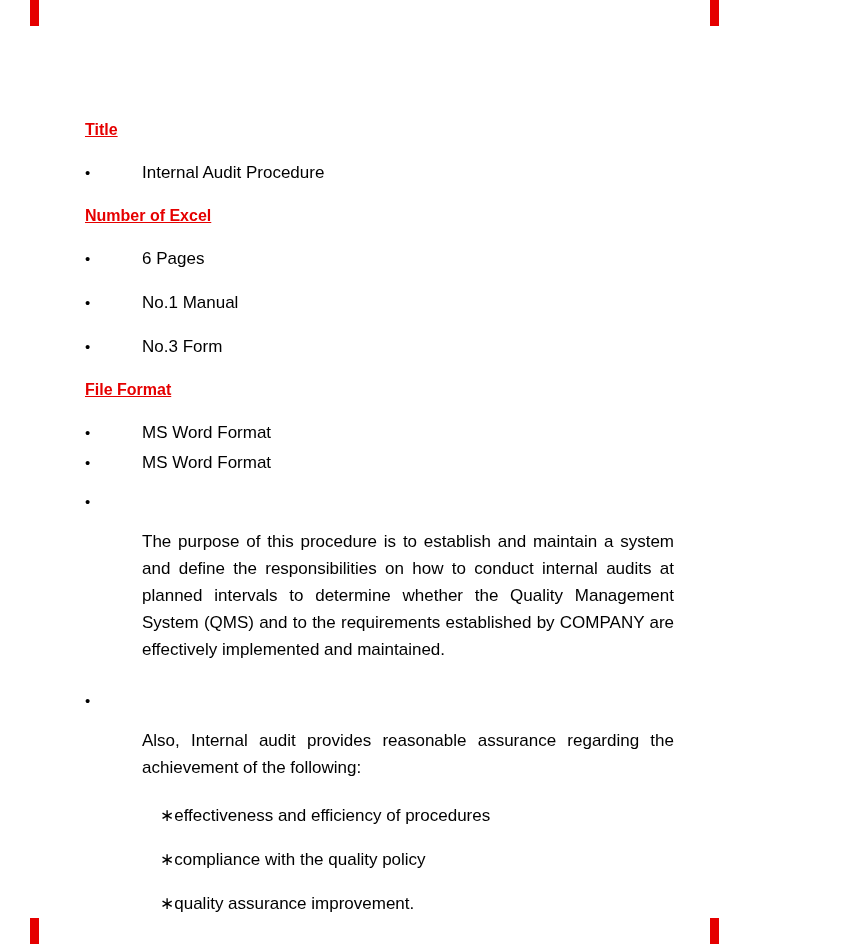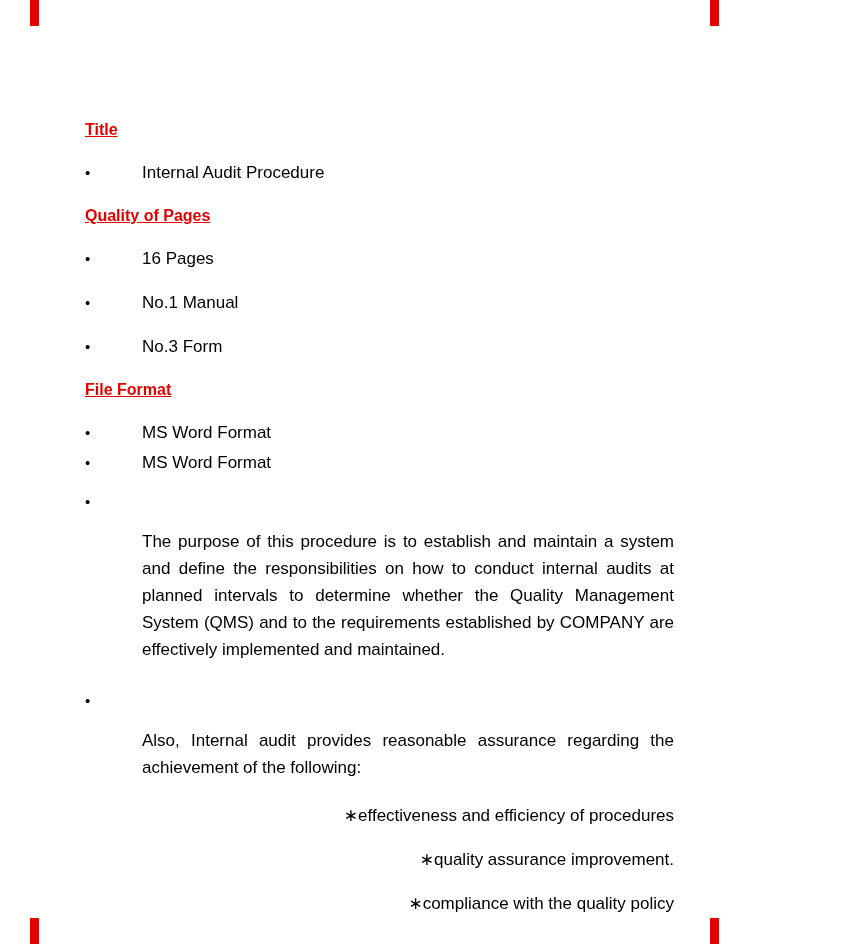--- a/index.html
+++ b/index.html
@@ -67,21 +67,20 @@
   .para-row .bullet-marker { line-height: 27px; }
   .para-text {
     flex: 1;
     text-align: justify;
     margin-top: 40px;
   }
   .sub-row {
     margin: 0 0 22px 75px;
     font-size: 17px;
     line-height: 22px;
-    text-align: right;
   }
   .spacer-sm { height: 6px; }
 </style>
 </head>
 <body>
 
 <div class="page">
 
   <div class="corner-mark tl"></div>
   <div class="corner-mark tr"></div>
@@ -89,24 +88,24 @@
   <div class="corner-mark br"></div>
 
   <div class="content">
 
     <h2 class="heading">Title</h2>
     <div class="bullet-row">
       <span class="bullet-marker">•</span>
       <span class="bullet-text">Internal Audit Procedure</span>
     </div>
 
-    <h2 class="heading">Quality of Pages</h2>
+    <h2 class="heading">Number of Excel</h2>
     <div class="bullet-row">
       <span class="bullet-marker">•</span>
-      <span class="bullet-text">16 Pages</span>
+      <span class="bullet-text">6 Pages</span>
     </div>
 
     <div class="bullet-row">
       <span class="bullet-marker">•</span>
       <span class="bullet-text">No.1 Manual</span>
     </div>
     <div class="bullet-row">
       <span class="bullet-marker">•</span>
       <span class="bullet-text">No.3 Form</span>
     </div>
@@ -127,17 +126,17 @@
       <span class="bullet-marker">•</span>
       <span class="para-text">The purpose of this procedure is to establish and maintain a system and define the responsibilities on how to conduct internal audits at planned intervals to determine whether the Quality Management System (QMS) and to the requirements established by COMPANY are effectively implemented and maintained.</span>
     </div>
 
     <div class="para-row">
       <span class="bullet-marker">•</span>
       <span class="para-text">Also, Internal audit provides reasonable assurance regarding the achievement of the following:</span>
     </div>
 
     <div class="sub-row">∗effectiveness and efficiency of procedures</div>
+    <div class="sub-row">∗compliance with the quality policy</div>
     <div class="sub-row">∗quality assurance improvement.</div>
-    <div class="sub-row">∗compliance with the quality policy</div>
 
   </div>
 </div>
 
 </body></html>

